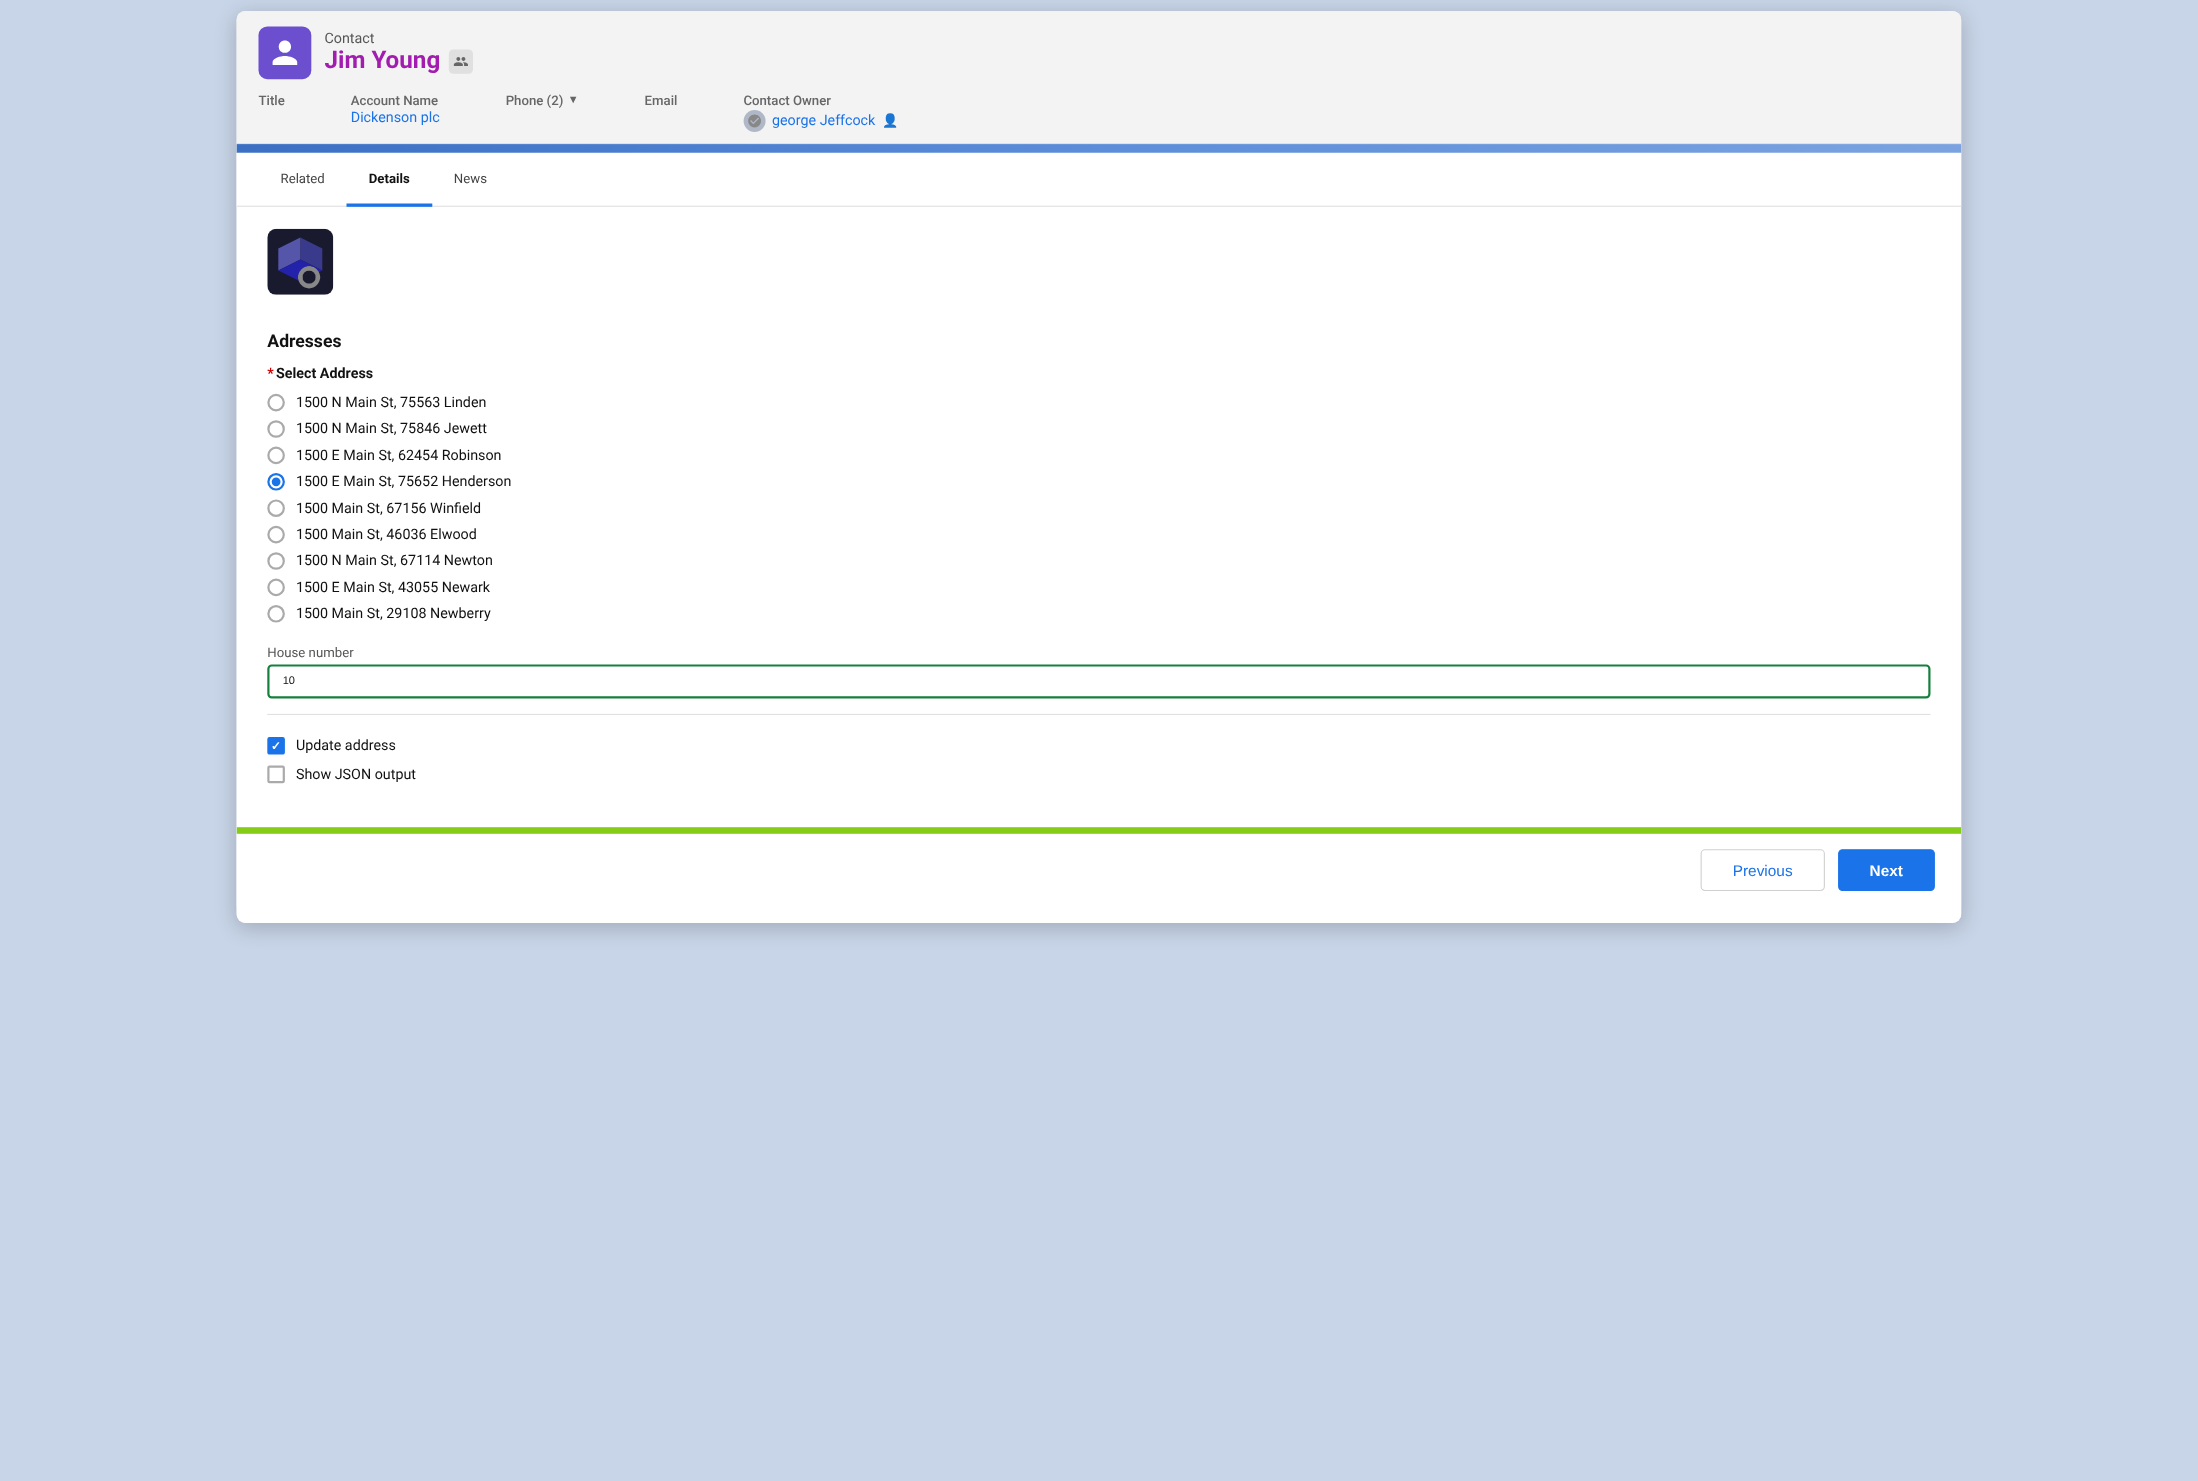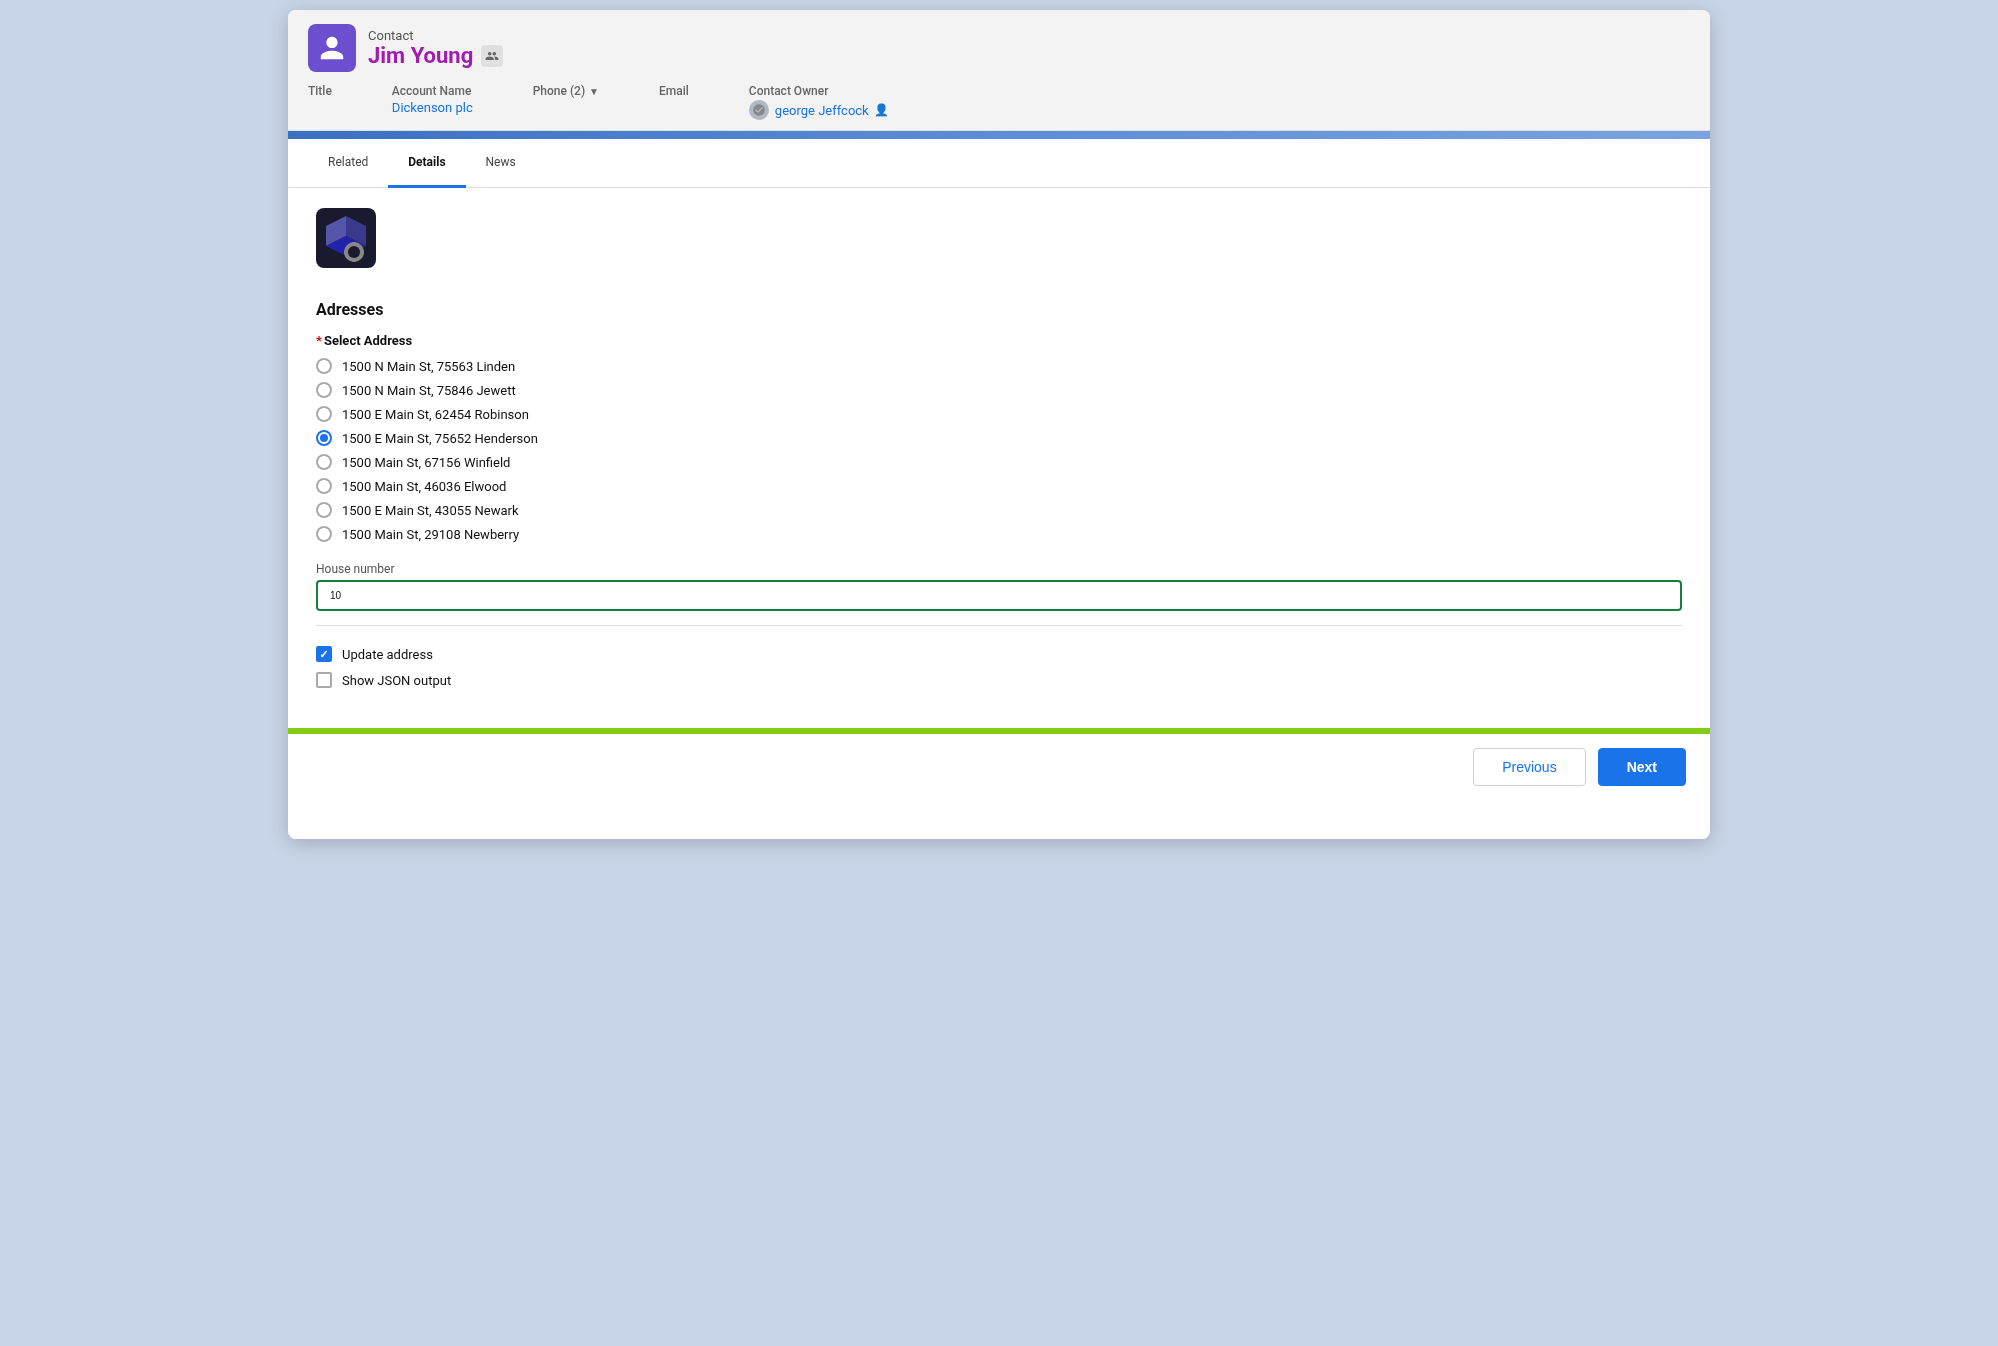--- a/index.html
+++ b/index.html
@@ -6,21 +6,21 @@
     body {
       font-family: -apple-system, BlinkMacSystemFont, 'Segoe UI', Roboto, sans-serif;
       background: #c8d5e8;
       min-height: 100vh;
       display: flex;
       align-items: flex-start;
       justify-content: center;
       padding: 0;
     }
     .window {
-      width: 1422px;
+      width: 1568px;
       background: #f3f3f3;
       border-radius: 8px;
       overflow: hidden;
       box-shadow: 0 4px 20px rgba(0,0,0,0.2);
       margin: 10px auto;
     }
     
     .header {
       background: #f3f3f3;
       padding: 14px 20px 10px 20px;
@@ -429,20 +429,24 @@
           <div class="radio-item">
             <div class="radio-input"></div>
             <span class="radio-text">1500 Main St, 67156 Winfield</span>
           </div>
           <div class="radio-item">
             <div class="radio-input"></div>
             <span class="radio-text">1500 Main St, 46036 Elwood</span>
           </div>
           <div class="radio-item">
             <div class="radio-input"></div>
+            <span class="radio-text">1500 N Main St, 67114 Newton</span>
+          </div>
+          <div class="radio-item">
+            <div class="radio-input"></div>
             <span class="radio-text">1500 E Main St, 43055 Newark</span>
           </div>
           <div class="radio-item">
             <div class="radio-input"></div>
             <span class="radio-text">1500 Main St, 29108 Newberry</span>
           </div>
         </div>
 
       <div class="field-group">
         <label class="input-label">House number</label>

